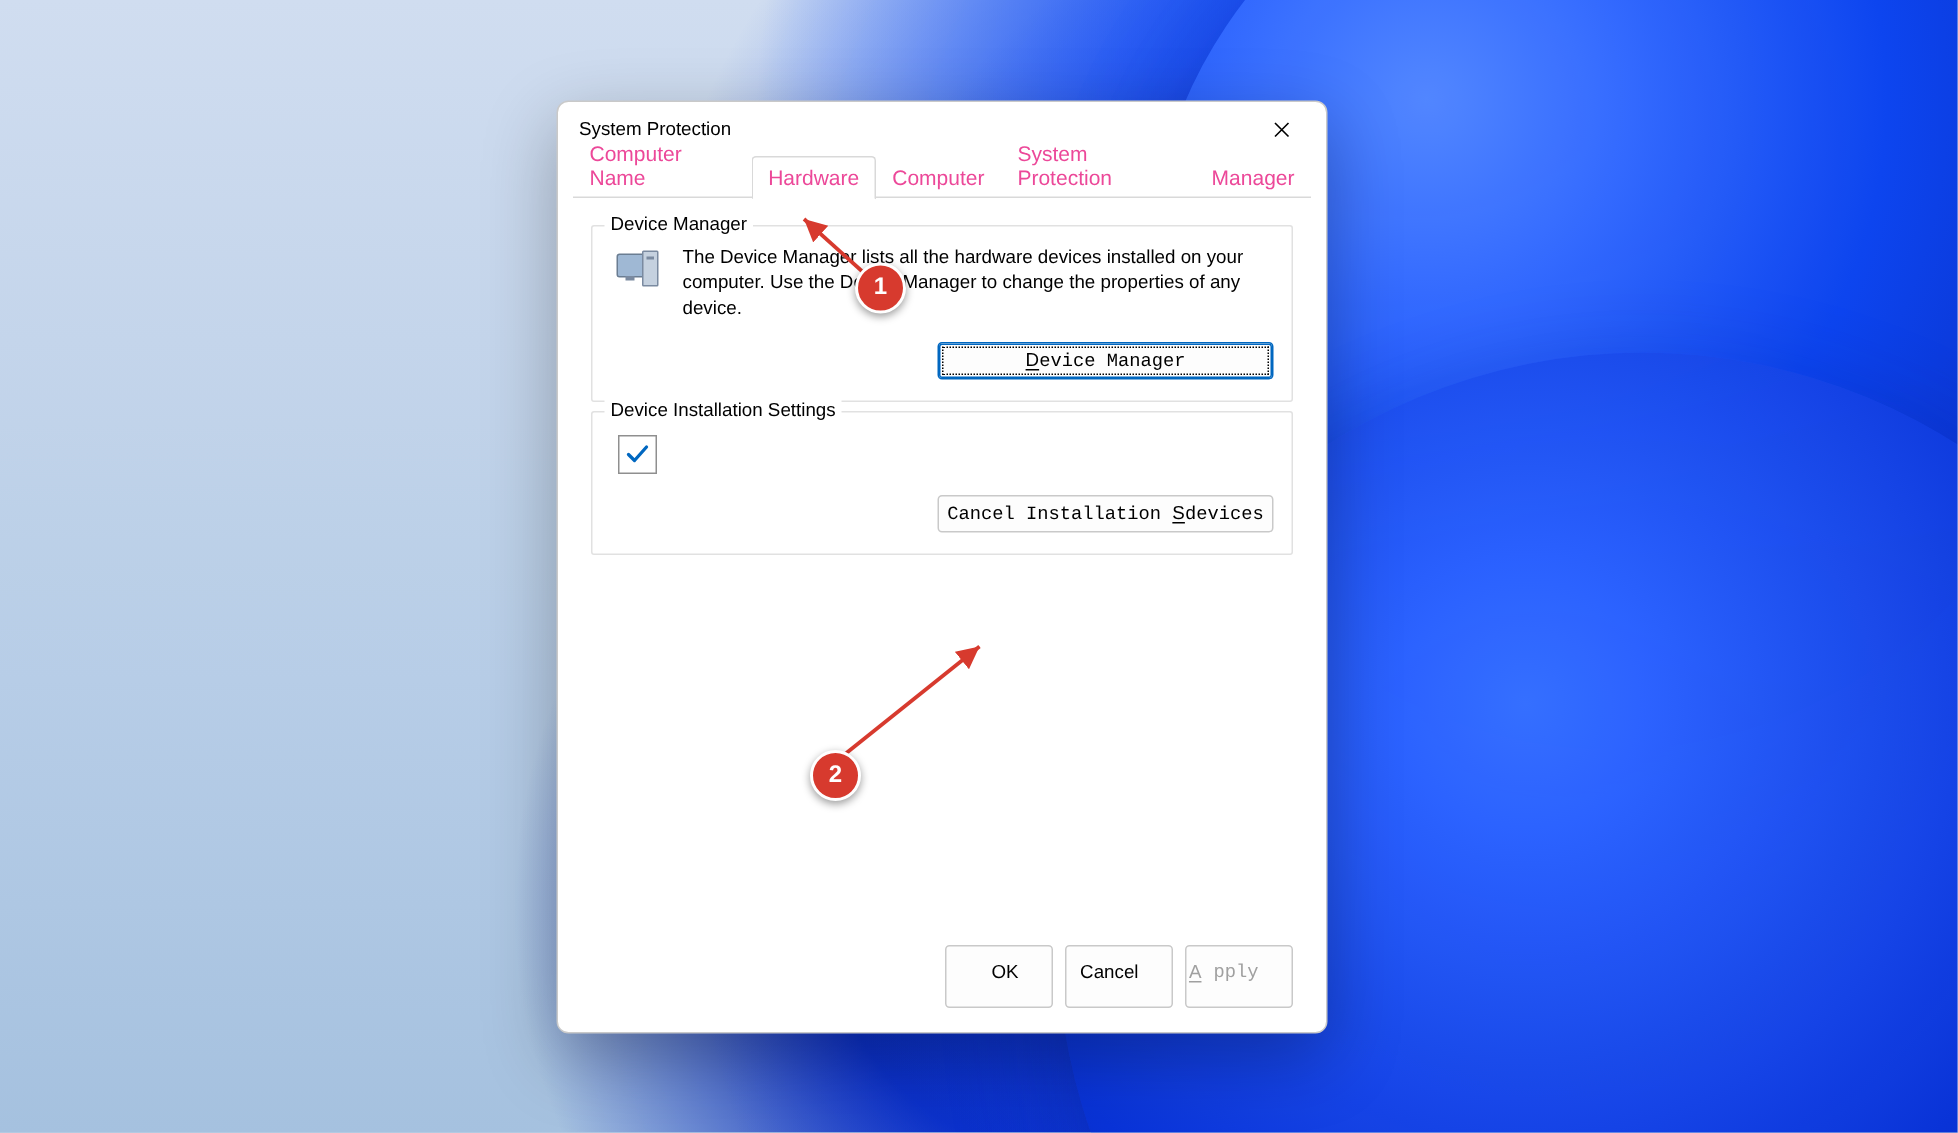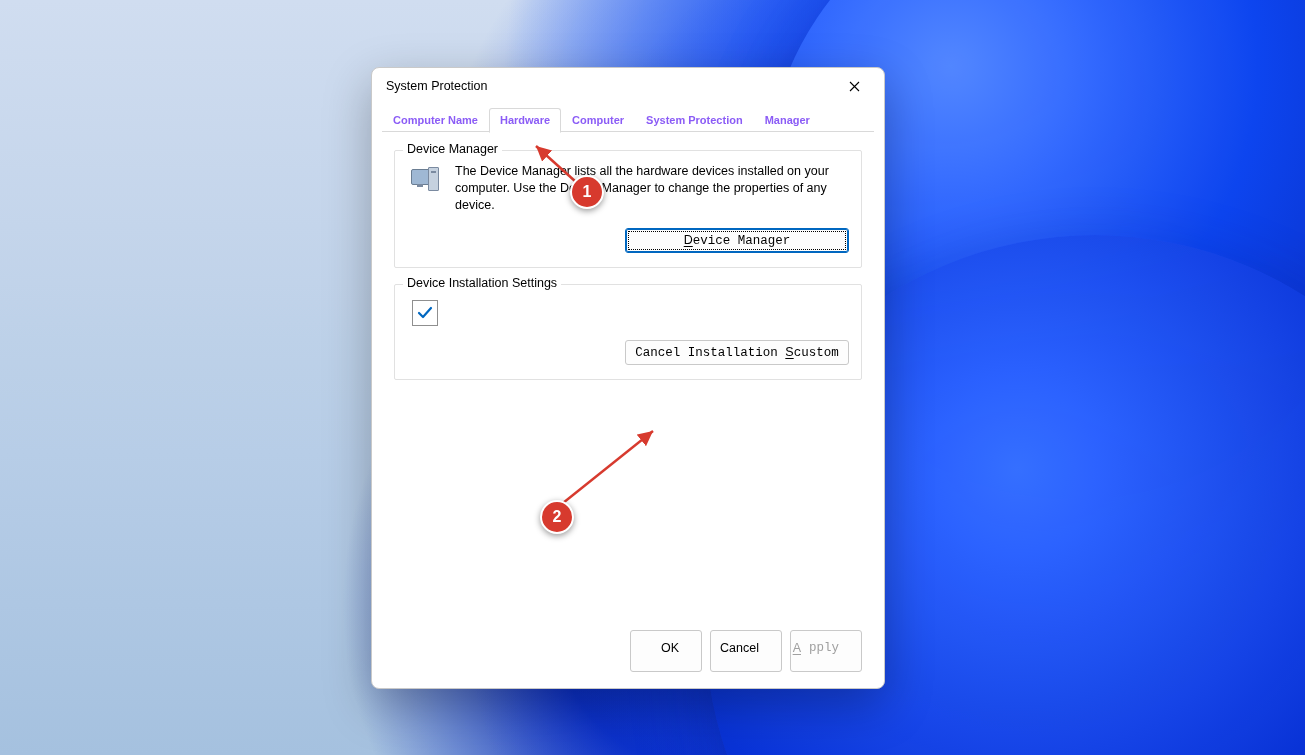--- a/index.html
+++ b/index.html
@@ -88,29 +88,28 @@
     height: 28px;
     position: relative;
   }
   .tabrow::after {
     content: "";
     position: absolute;
     left: 10px; right: 10px; bottom: 0;
     border-bottom: 1px solid #d9d9d9;
   }
   .tab {
-    font-size: 11px;
-    color: #8b5cf6;
+    font-size: 14px;
+    color: #ec4899;
     padding: 5px 10px 6px;
     border: 1px solid transparent;
     border-bottom: none;
     position: relative;
     z-index: 1;
     cursor: default;
-    font-weight: bold;
   }
   .tab.active {
     border: 1px solid #d9d9d9;
     border-bottom: 1px solid #ffffff;
     border-top-left-radius: 3px;
     border-top-right-radius: 3px;
     background: #fff;
     margin-bottom: -1px;
   }
 
@@ -118,21 +117,21 @@
     flex: 1;
     padding: 18px 22px 8px;
     font-size: 12.5px;
     color: #000;
   }
 
   .groupbox {
     border: 1px solid #e1e1e1;
     border-radius: 2px;
     padding: 12px 12px 14px;
-    margin-bottom: 16px;
+    margin-bottom: 6px;
     position: relative;
   }
   .groupbox .legend {
     position: absolute;
     top: -9px;
     left: 8px;
     background: #fff;
     padding: 0 4px;
     font-size: 12.5px;
     color: #000;
@@ -291,21 +290,21 @@
         <div class="groupicon">
           <div class="chk">
             <svg viewBox="0 0 16 16">
                 <path d="M2 8 L6 12 L14 3" stroke="#0067c0" stroke-width="2.2" fill="none" stroke-linecap="round" stroke-linejoin="round"></path>
               </svg>
           </div>
         </div>
       </div>
       <div class="group-actions">
         <button class="btn wide2">
-          <span class="nobind-inline">Cancel Installation </span><span class="u">S</span><span class="nobind-inline">custom</span>
+          <span class="nobind-inline">Cancel Installation </span><span class="u">S</span><span class="nobind-inline">devices</span>
         </button>
       </div>
     </div>
 
   </div>
 
   <div class="footer">
     <button class="btn footer">OK</button>
     <button class="btn footer">Cancel</button>
     <button class="btn footer disabled">

